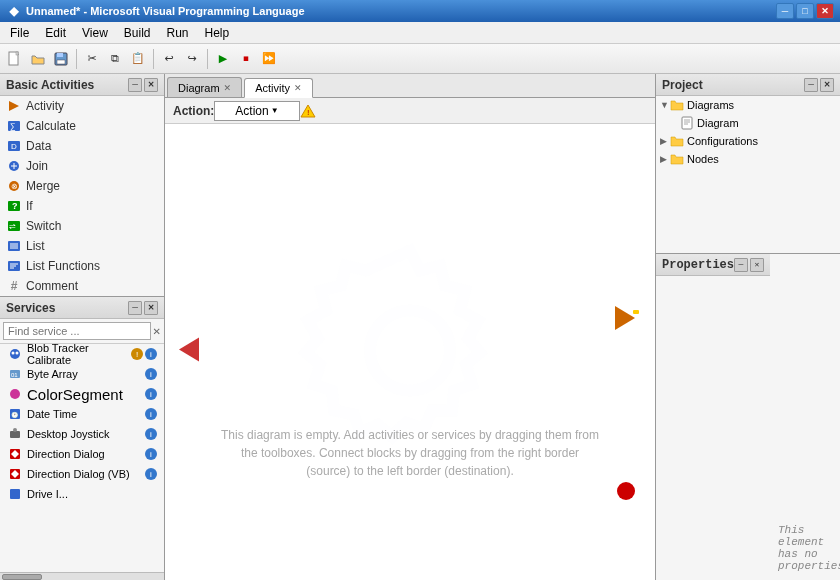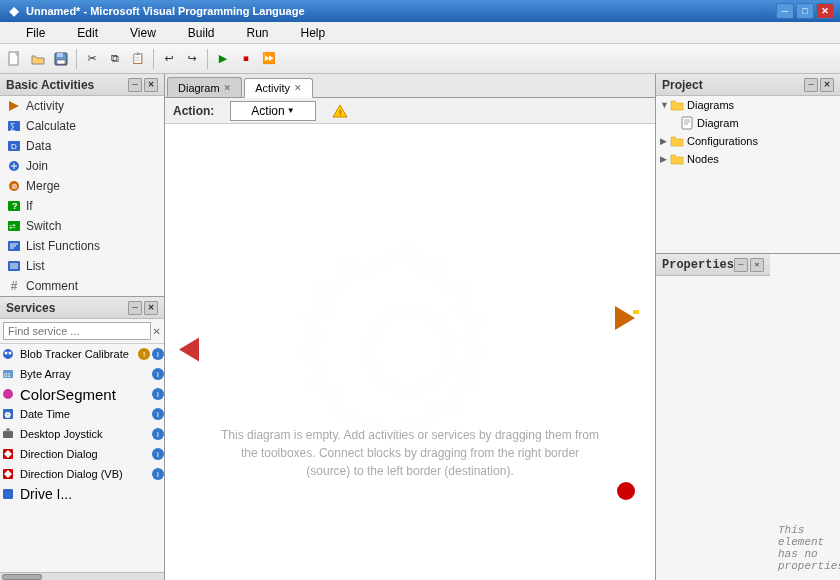--- a/index.html
+++ b/index.html
@@ -8,21 +8,21 @@
     
     #titlebar { background: linear-gradient(to bottom, #4a90d9 0%, #2060b0 100%); color: white; height: 22px; display: flex; align-items: center; padding: 0 6px; font-size: 12px; font-weight: bold; user-select: none; }
     #titlebar .title-icon { width: 16px; height: 16px; margin-right: 4px; display: inline-flex; align-items: center; justify-content: center; }
     #titlebar .title-text { flex: 1; font-size: 11px; }
     #titlebar .win-controls { display: flex; gap: 2px; }
     #titlebar .win-btn { width: 18px; height: 16px; background: #5599dd; border: 1px solid #3377bb; border-radius: 2px; display: flex; align-items: center; justify-content: center; cursor: pointer; font-size: 9px; color: white; }
     #titlebar .win-btn.close { background: #cc3333; }
 
     
     #menubar { background: #f0f0f0; border-bottom: 1px solid #ccc; height: 22px; display: flex; align-items: center; padding: 0 2px; }
-    .menu-item { padding: 2px 8px; cursor: pointer; font-size: 12px; height: 22px; display: flex; align-items: center; margin-left: 16px; }
+    .menu-item { padding: 2px 8px; cursor: pointer; font-size: 12px; height: 22px; display: flex; align-items: center; }
 
     
     #toolbar { background: linear-gradient(to bottom, #f8f8f8, #e8e8e8); border-bottom: 1px solid #bbb; height: 30px; display: flex; align-items: center; padding: 0 4px; gap: 1px; }
     .tb-btn { width: 22px; height: 22px; background: transparent; border: 1px solid transparent; border-radius: 2px; cursor: pointer; display: flex; align-items: center; justify-content: center; font-size: 11px; color: #333; }
     .tb-sep { width: 1px; height: 20px; background: #bbb; margin: 0 3px; }
 
     
     #main { display: flex; flex-direction: row; height: calc(580px - 22px - 22px - 30px); }
 
     
@@ -32,35 +32,35 @@
     .panel-header .hc-btn { width: 14px; height: 14px; background: #d0d0d0; border: 1px solid #999; border-radius: 1px; display: flex; align-items: center; justify-content: center; cursor: pointer; font-size: 8px; color: #333; }
     .panel-list { overflow-y: auto; flex: 1; }
     .list-item { display: flex; align-items: center; padding: 2px 6px; cursor: pointer; font-size: 12px; color: #333; height: 20px; }
     .list-item .item-icon { width: 16px; height: 16px; margin-right: 4px; display: flex; align-items: center; justify-content: center; font-size: 10px; flex-shrink: 0; }
 
     
     #services-panel { border-top: 1px solid #999; display: flex; flex-direction: column; flex: 1; min-height: 0; }
     #services-search { padding: 3px; border-bottom: 1px solid #ccc; display: flex; align-items: center; }
     #services-search input { width: 100%; border: 1px solid #aaa; padding: 2px 4px; font-size: 11px; background: white; }
     #services-search .search-x { margin-left: 2px; cursor: pointer; font-size: 10px; color: #666; }
-    .service-item { display: flex; align-items: center; padding: 2px 0; cursor: pointer; font-size: 11px; height: 20px; }
+    .service-item { display: flex; align-items: center; padding: 2px 7px; cursor: pointer; font-size: 11px; height: 20px; }
     .service-icon { width: 16px; height: 16px; margin-right: 4px; flex-shrink: 0; display: flex; align-items: center; justify-content: center; }
     .service-info { width: 12px; height: 12px; background: #3377cc; border-radius: 50%; display: flex; align-items: center; justify-content: center; color: white; font-size: 8px; margin-left: auto; flex-shrink: 0; cursor: pointer; }
 
     
     #center-area { flex: 1; display: flex; flex-direction: column; min-width: 0; }
 
     
     #tabs { background: #e8e8e8; border-bottom: 1px solid #999; height: 24px; display: flex; align-items: flex-end; padding: 0 2px; }
     .tab { padding: 3px 10px; background: #d0d0d0; border: 1px solid #999; border-bottom: none; margin-right: 2px; cursor: pointer; font-size: 11px; display: flex; align-items: center; gap: 4px; border-radius: 3px 3px 0 0; height: 20px; }
     .tab.active { background: white; border-bottom: 1px solid white; margin-bottom: -1px; }
     .tab .tab-close { font-size: 9px; color: #666; cursor: pointer; }
 
     
-    #action-bar { background: #f0f0f0; border-bottom: 1px solid #ccc; height: 26px; display: flex; align-items: center; padding: 0 8px; gap: 16px; }
+    #action-bar { background: #f0f0f0; border-bottom: 1px solid #ccc; height: 26px; display: flex; align-items: center; padding: 0 8px; gap: 0; }
     .action-label { font-size: 12px; color: #333; font-weight: bold; }
     .action-dropdown { display: flex; align-items: center; gap: 2px; border: 1px solid #999; background: white; padding: 1px 20px; height: 20px; cursor: pointer; font-size: 12px; }
     .action-dropdown .arrow { font-size: 8px; }
     .action-warning { width: 16px; height: 16px; display: flex; align-items: center; justify-content: center; }
 
     
     #diagram-area { flex: 1; background: white; position: relative; overflow: hidden; }
     .diagram-placeholder-text { position: absolute; bottom: 100px; left: 50%; transform: translateX(-50%); width: 380px; text-align: center; color: #aaa; font-size: 12px; line-height: 1.5; }
     .gear-bg { position: absolute; top: 50%; left: 50%; transform: translate(-50%, -50%); opacity: 0.08; }
     .arrow-left { position: absolute; left: 10px; top: 50%; transform: translateY(-50%); color: #d44; font-size: 20px; }
@@ -212,36 +212,36 @@
                 <text x="2" y="10" font-size="8" fill="white">⇌</text>
               </svg>
           </div>
           <span>Switch</span>
         </div>
         <div class="list-item">
           <div class="item-icon">
             <svg width="14" height="14" viewBox="0 0 14 14">
                 <rect x="1" y="2" width="12" height="10" rx="1" fill="#3366cc"></rect>
                 <line x1="3" y1="5" x2="11" y2="5" stroke="white"></line>
+                <line x1="3" y1="7" x2="11" y2="7" stroke="white"></line>
+                <line x1="3" y1="9" x2="11" y2="9" stroke="white"></line>
+              </svg>
+          </div>
+          <span>List</span>
+        </div>
+        <div class="list-item">
+          <div class="item-icon">
+            <svg width="14" height="14" viewBox="0 0 14 14">
+                <rect x="1" y="2" width="12" height="10" rx="1" fill="#3366cc"></rect>
+                <line x1="3" y1="5" x2="11" y2="5" stroke="white"></line>
                 <line x1="3" y1="7" x2="9" y2="7" stroke="white"></line>
                 <line x1="3" y1="9" x2="7" y2="9" stroke="white"></line>
               </svg>
           </div>
           <span>List Functions</span>
-        </div>
-        <div class="list-item">
-          <div class="item-icon">
-            <svg width="14" height="14" viewBox="0 0 14 14">
-                <rect x="1" y="2" width="12" height="10" rx="1" fill="#3366cc"></rect>
-                <line x1="3" y1="5" x2="11" y2="5" stroke="white"></line>
-                <line x1="3" y1="7" x2="11" y2="7" stroke="white"></line>
-                <line x1="3" y1="9" x2="11" y2="9" stroke="white"></line>
-              </svg>
-          </div>
-          <span>List</span>
         </div>
         <div class="list-item">
           <div class="item-icon" style="color:#888; font-size:12px; font-weight:bold;">#</div>
           <span>Comment</span>
         </div>
       </div>
     </div>
 
     <div id="services-panel">
       <div class="panel-header">
@@ -326,21 +326,21 @@
           </div>
           <span style="flex:1; font-size:11px;">Direction Dialog (VB)</span>
           <div class="service-info">i</div>
         </div>
         <div class="service-item">
           <div class="service-icon">
             <svg width="14" height="14" viewBox="0 0 14 14">
                 <rect x="2" y="2" width="10" height="10" rx="1" fill="#3366cc"></rect>
               </svg>
           </div>
-          <span style="flex:1; font-size:14px;">Drive I...</span>
+          <span style="flex:1; font-size:11px;">Drive I...</span>
         </div>
       </div>
 
       <div style="height:8px; background:#e0e0e0; border-top:1px solid #bbb; display:flex; align-items:center; padding:0 2px;">
         <div style="width:40px; height:6px; background:#aaa; border:1px solid #888; border-radius:2px;"></div>
       </div>
     </div>
   </div>
 
   <div id="center-area">

